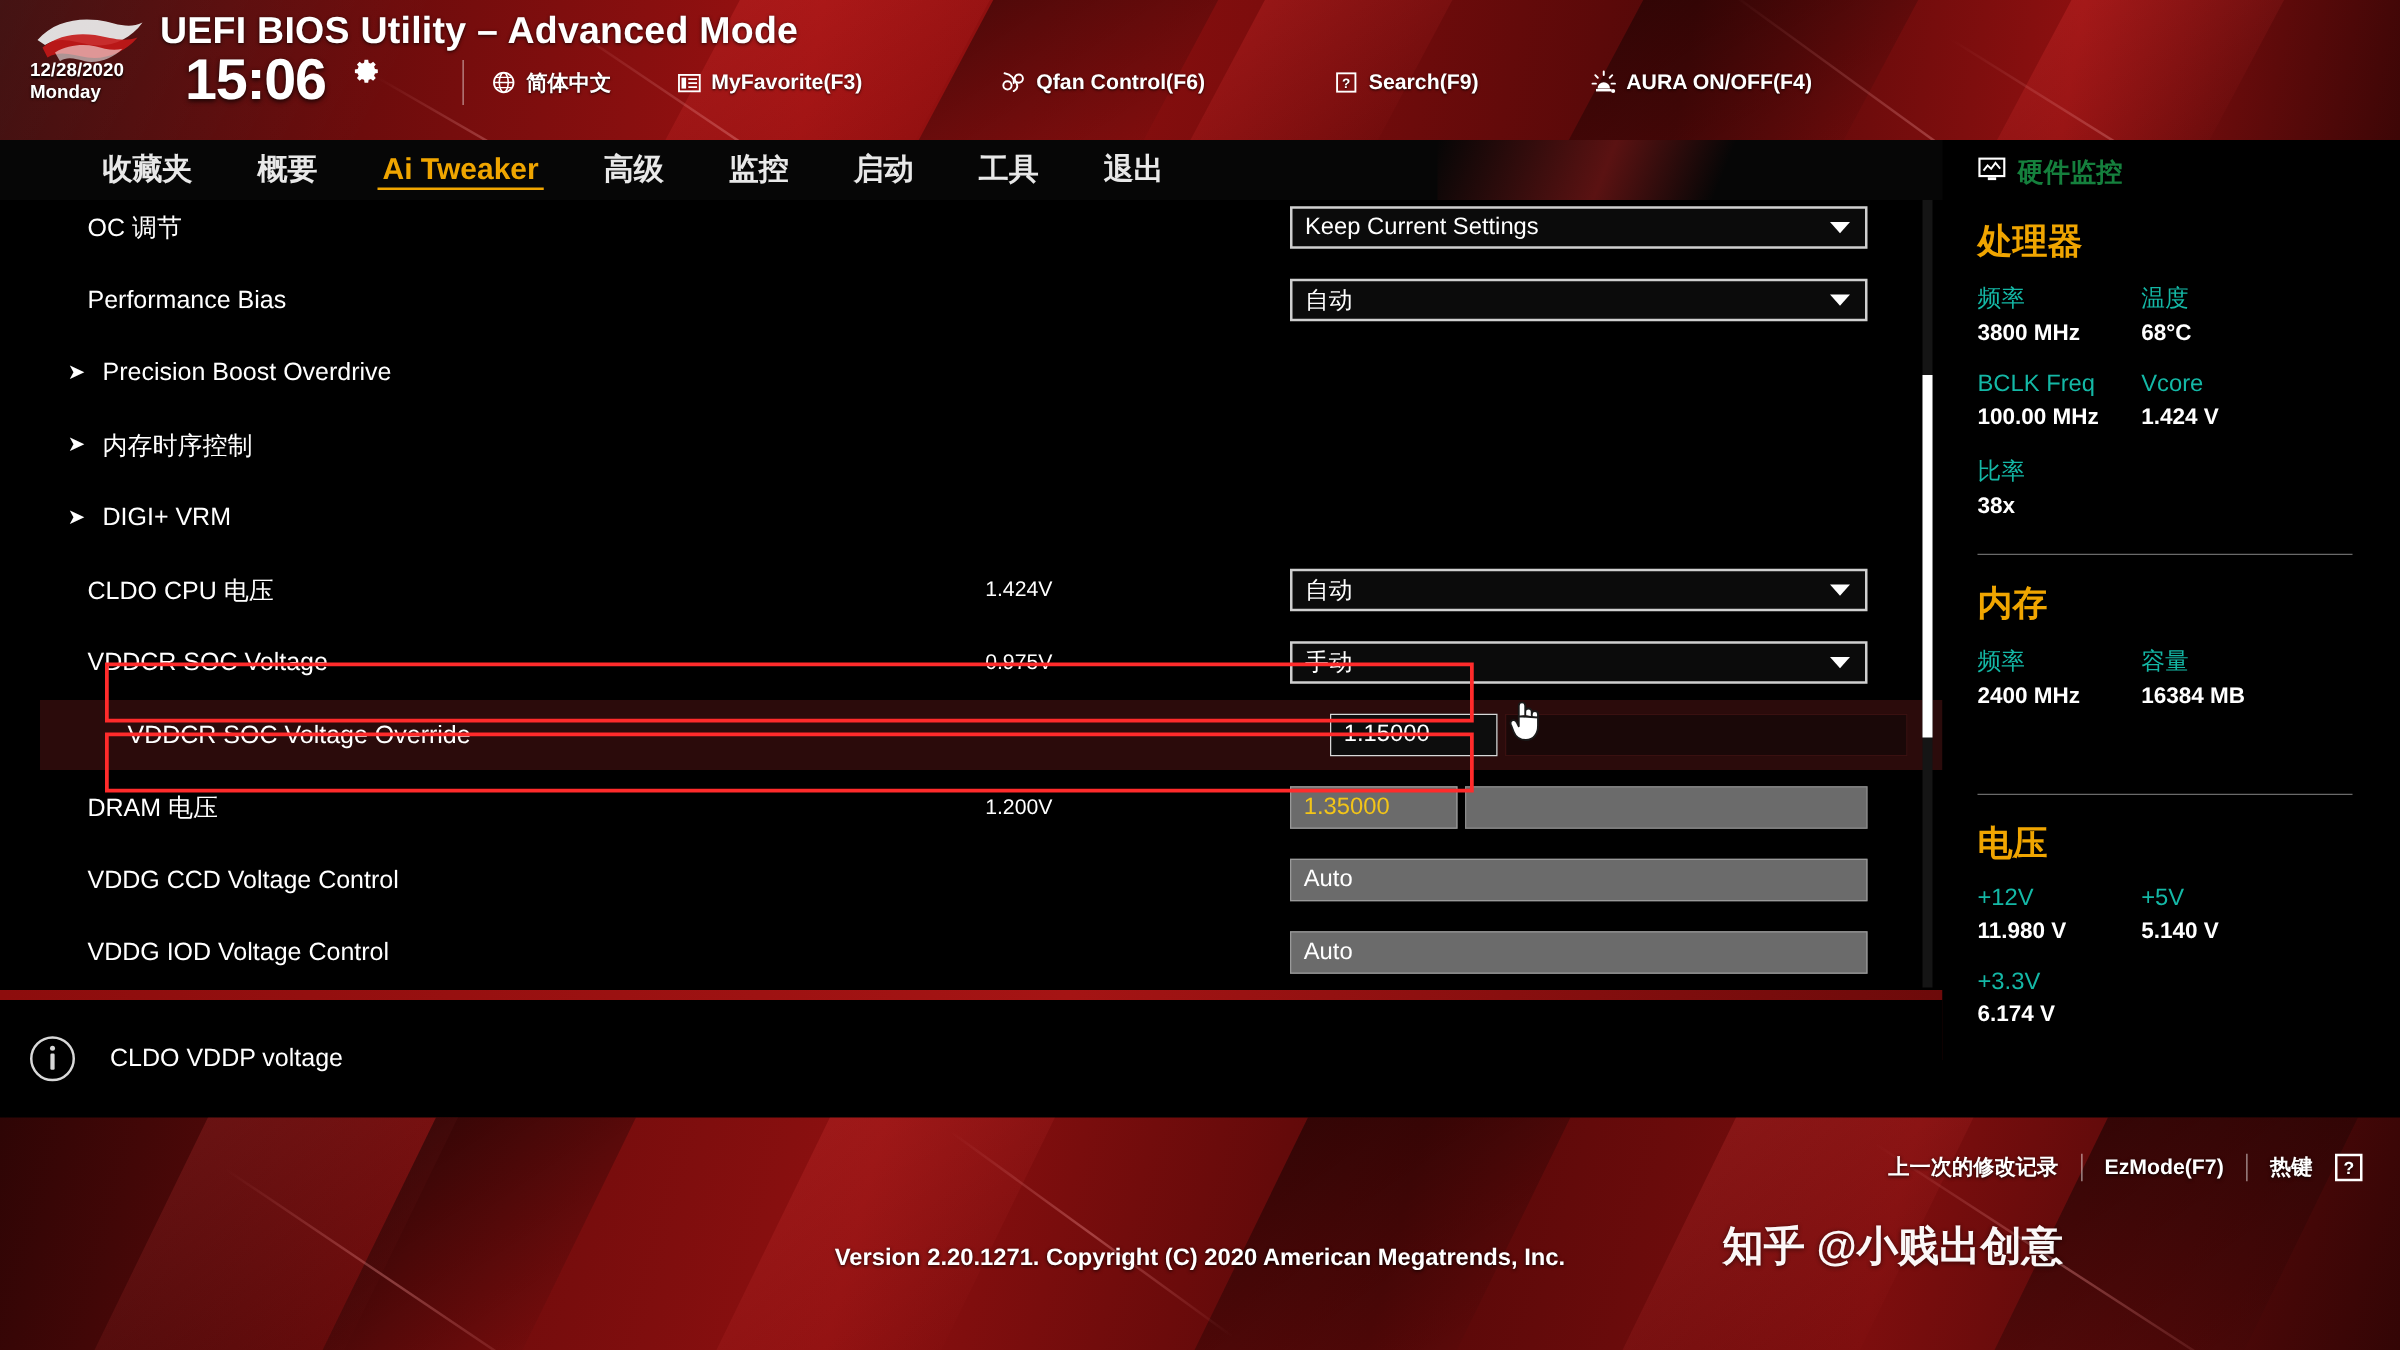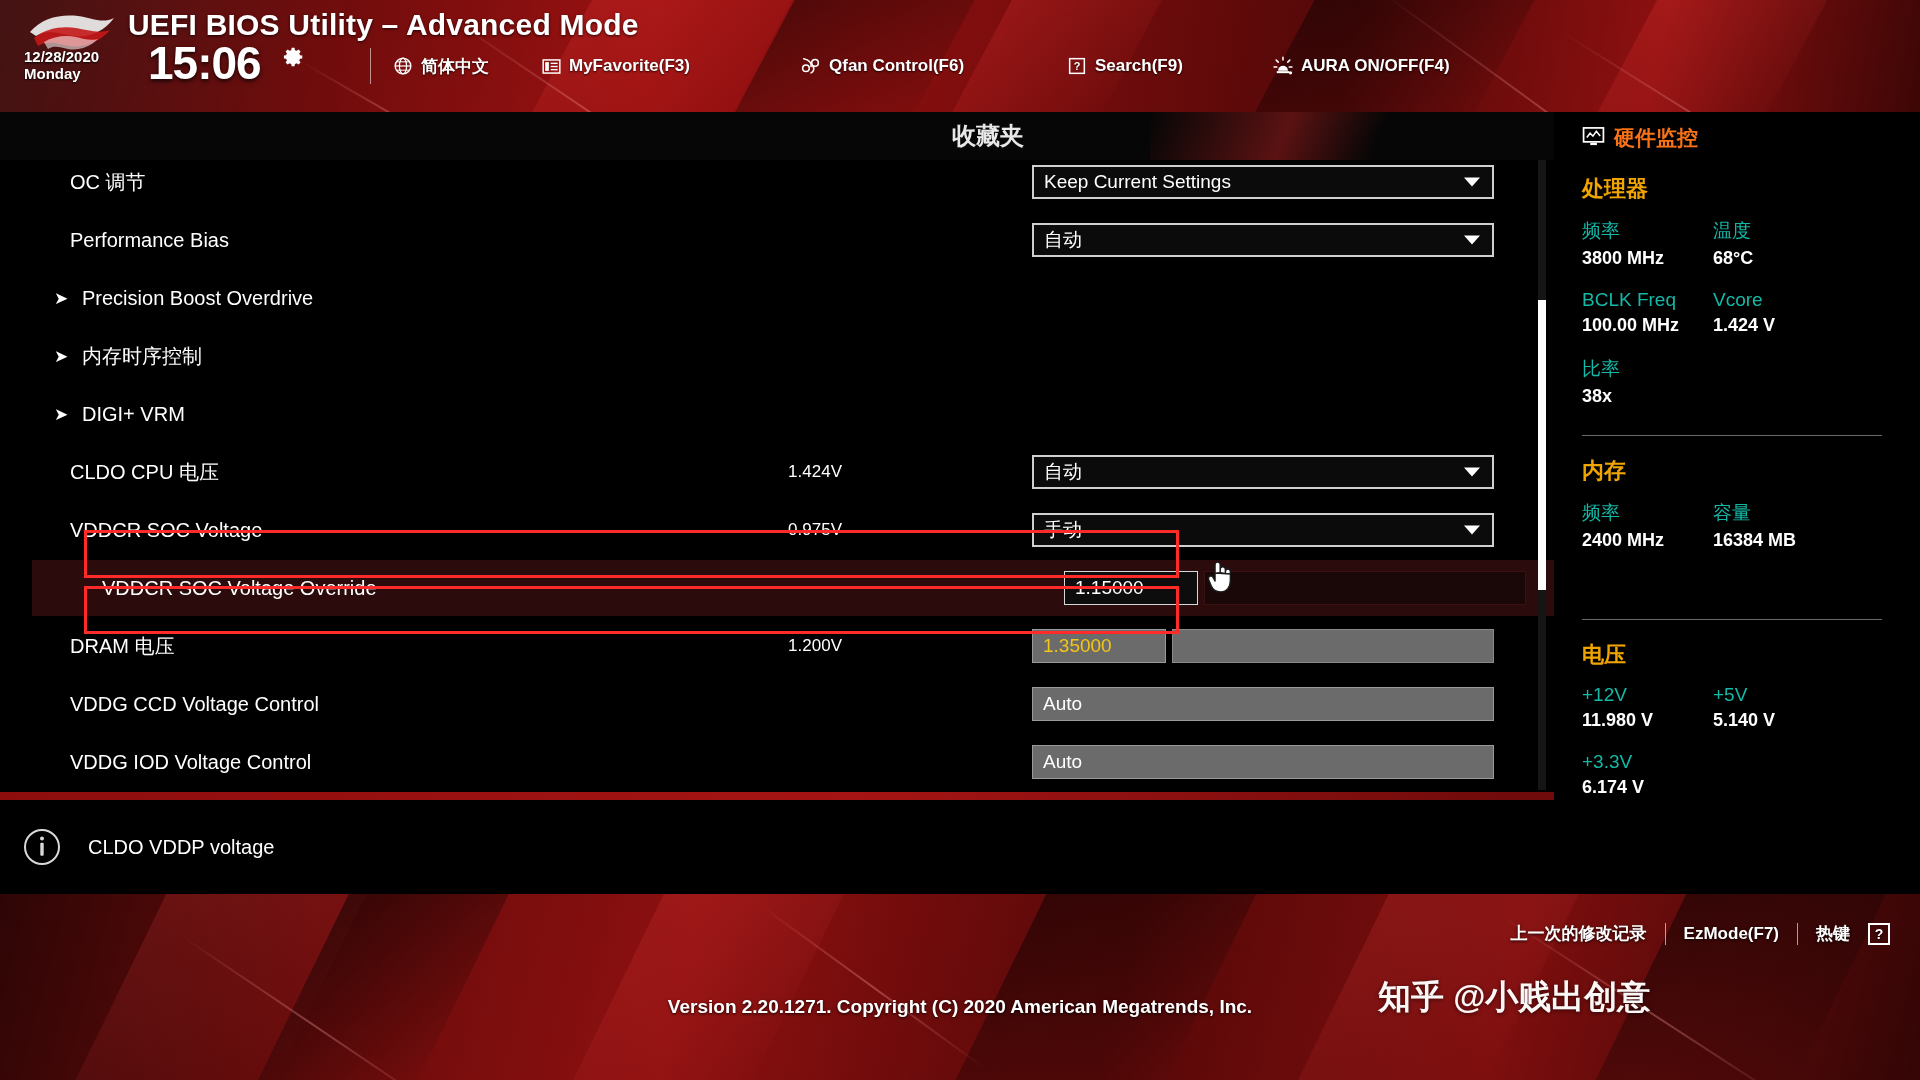--- a/index.html
+++ b/index.html
@@ -66,21 +66,21 @@
     color: #fff; font-size: 17px; font-weight: bold;
     text-shadow: 0 1px 2px rgba(0,0,0,0.8);
     white-space: nowrap; cursor: pointer;
   }
   .hdr-item .ic { display:inline-flex; align-items:center; justify-content:center; width:22px; height:22px; }
 
   
   .tabbar {
     position: absolute; left: 0; top: 112px; width: 1920px; height: 48px;
     background: #060606;
-    display: flex; align-items: center; padding-left: 56px; gap: 0px; flex-direction: column;
+    display: flex; align-items: center; padding-left: 56px; gap: 0px;
   }
   .tab {
     font-size: 24px; color: #e8e8e8; font-weight: bold;
     padding: 0 26px; height: 48px; line-height: 48px; cursor: pointer;
     white-space: nowrap; position: relative;
   }
   .tab.active { color: #f0a500; }
   .tab.active::after {
     content: ""; position: absolute; left: 22px; right: 22px; bottom: 8px;
     height: 2px; background: #f0a500;
@@ -179,23 +179,23 @@
   }
   .info-ic { width: 40px; height: 40px; flex: 0 0 auto; }
   .info-text { font-size: 20px; color: #ffffff; }
 
   
   .sidebar {
     position: absolute; left: 1554px; top: 112px; width: 366px; height: 874px;
     background: #000; padding: 12px 0 0 28px;
   }
   .sb-head { display: flex; align-items: center; gap: 9px; margin-bottom: 22px; }
-  .sb-head .t { font-size: 21px; color: #f97316; font-weight: bold; }
+  .sb-head .t { font-size: 21px; color: #15803d; font-weight: bold; }
   .sb-sect {
-    font-size: 22px; color: #f0a500; font-weight: bold; margin-bottom: 14px;
+    font-size: 28px; color: #f0a500; font-weight: bold; margin-bottom: 14px;
   }
   .sb-grid { display: flex; }
   .sb-cell { width: 131px; margin-bottom: 20px; }
   .sb-cell .k { font-size: 19px; color: #14b8a6; margin-bottom: 4px; }
   .sb-cell .v { font-size: 18px; color: #ffffff; font-weight: bold; }
   .sb-div { width: 300px; height: 1px; background: #6a6a6a; margin: 8px 0 20px 0; }
 
   
   .footer {
     position: absolute; left: 0; top: 894px; width: 1920px; height: 186px;

